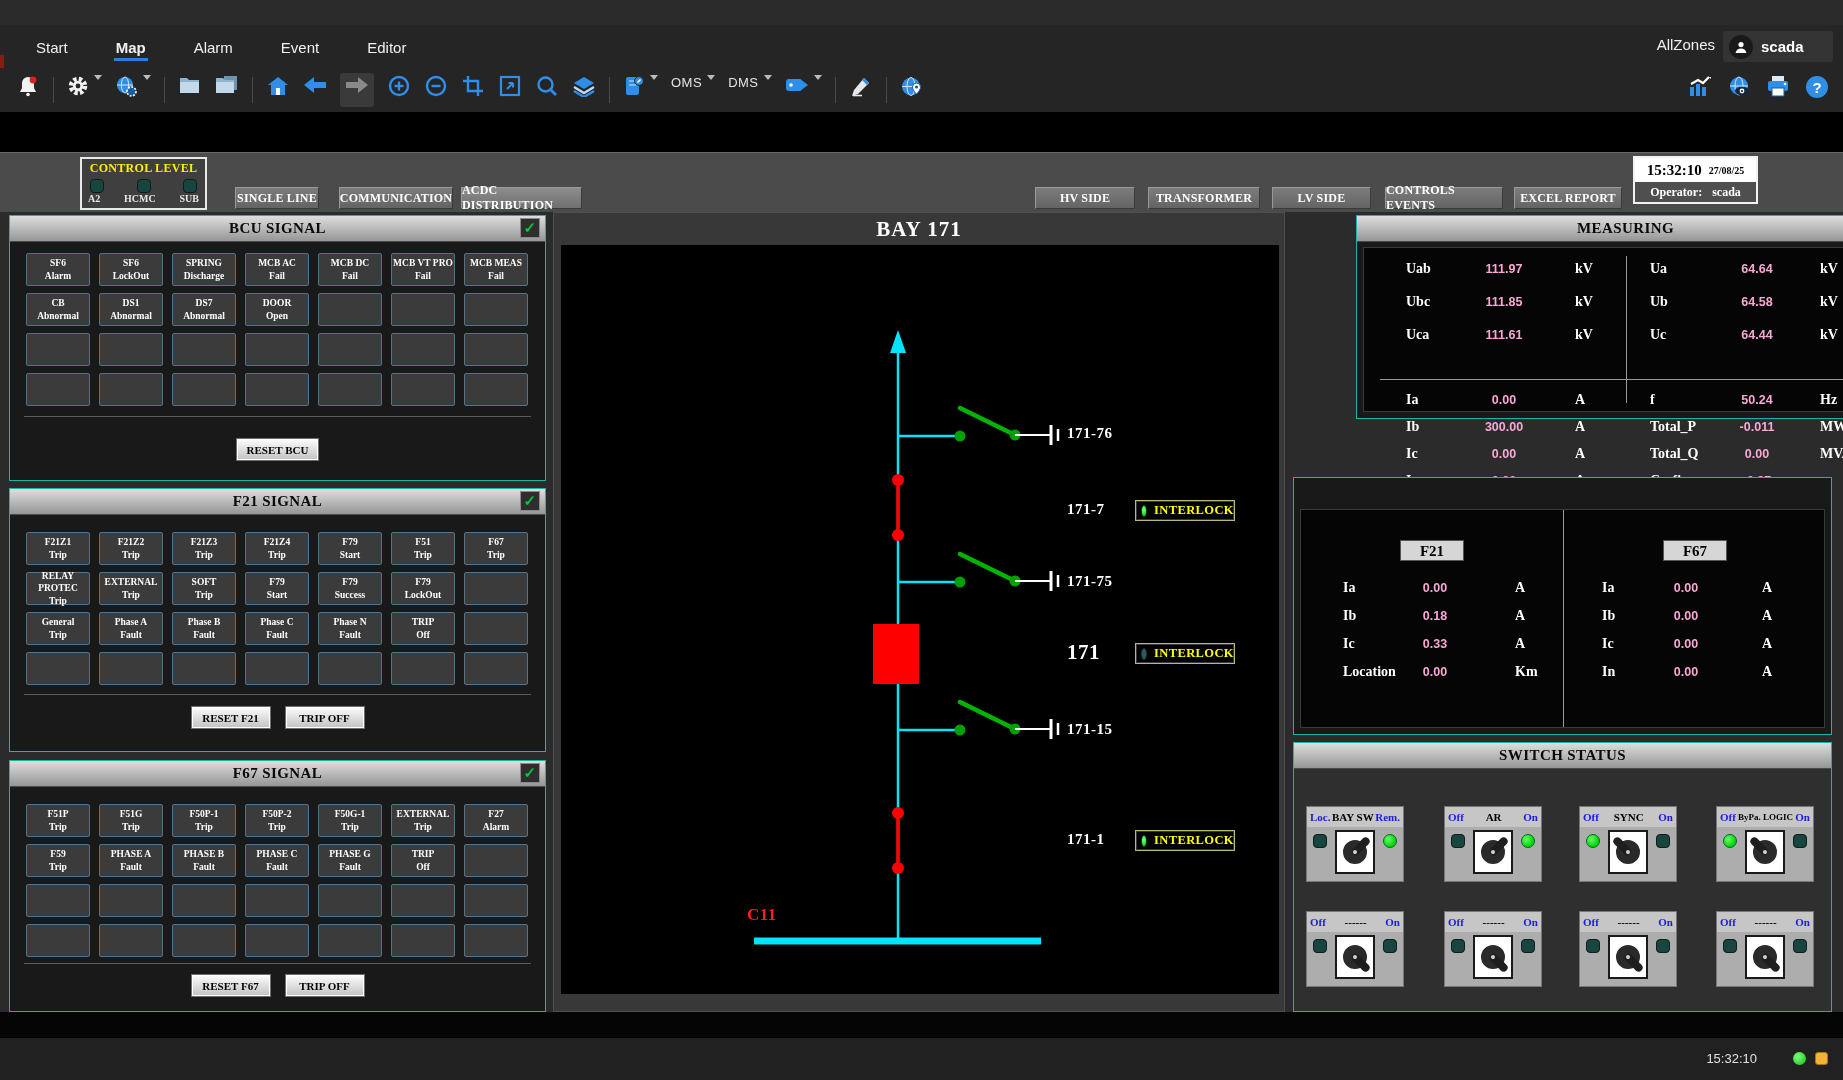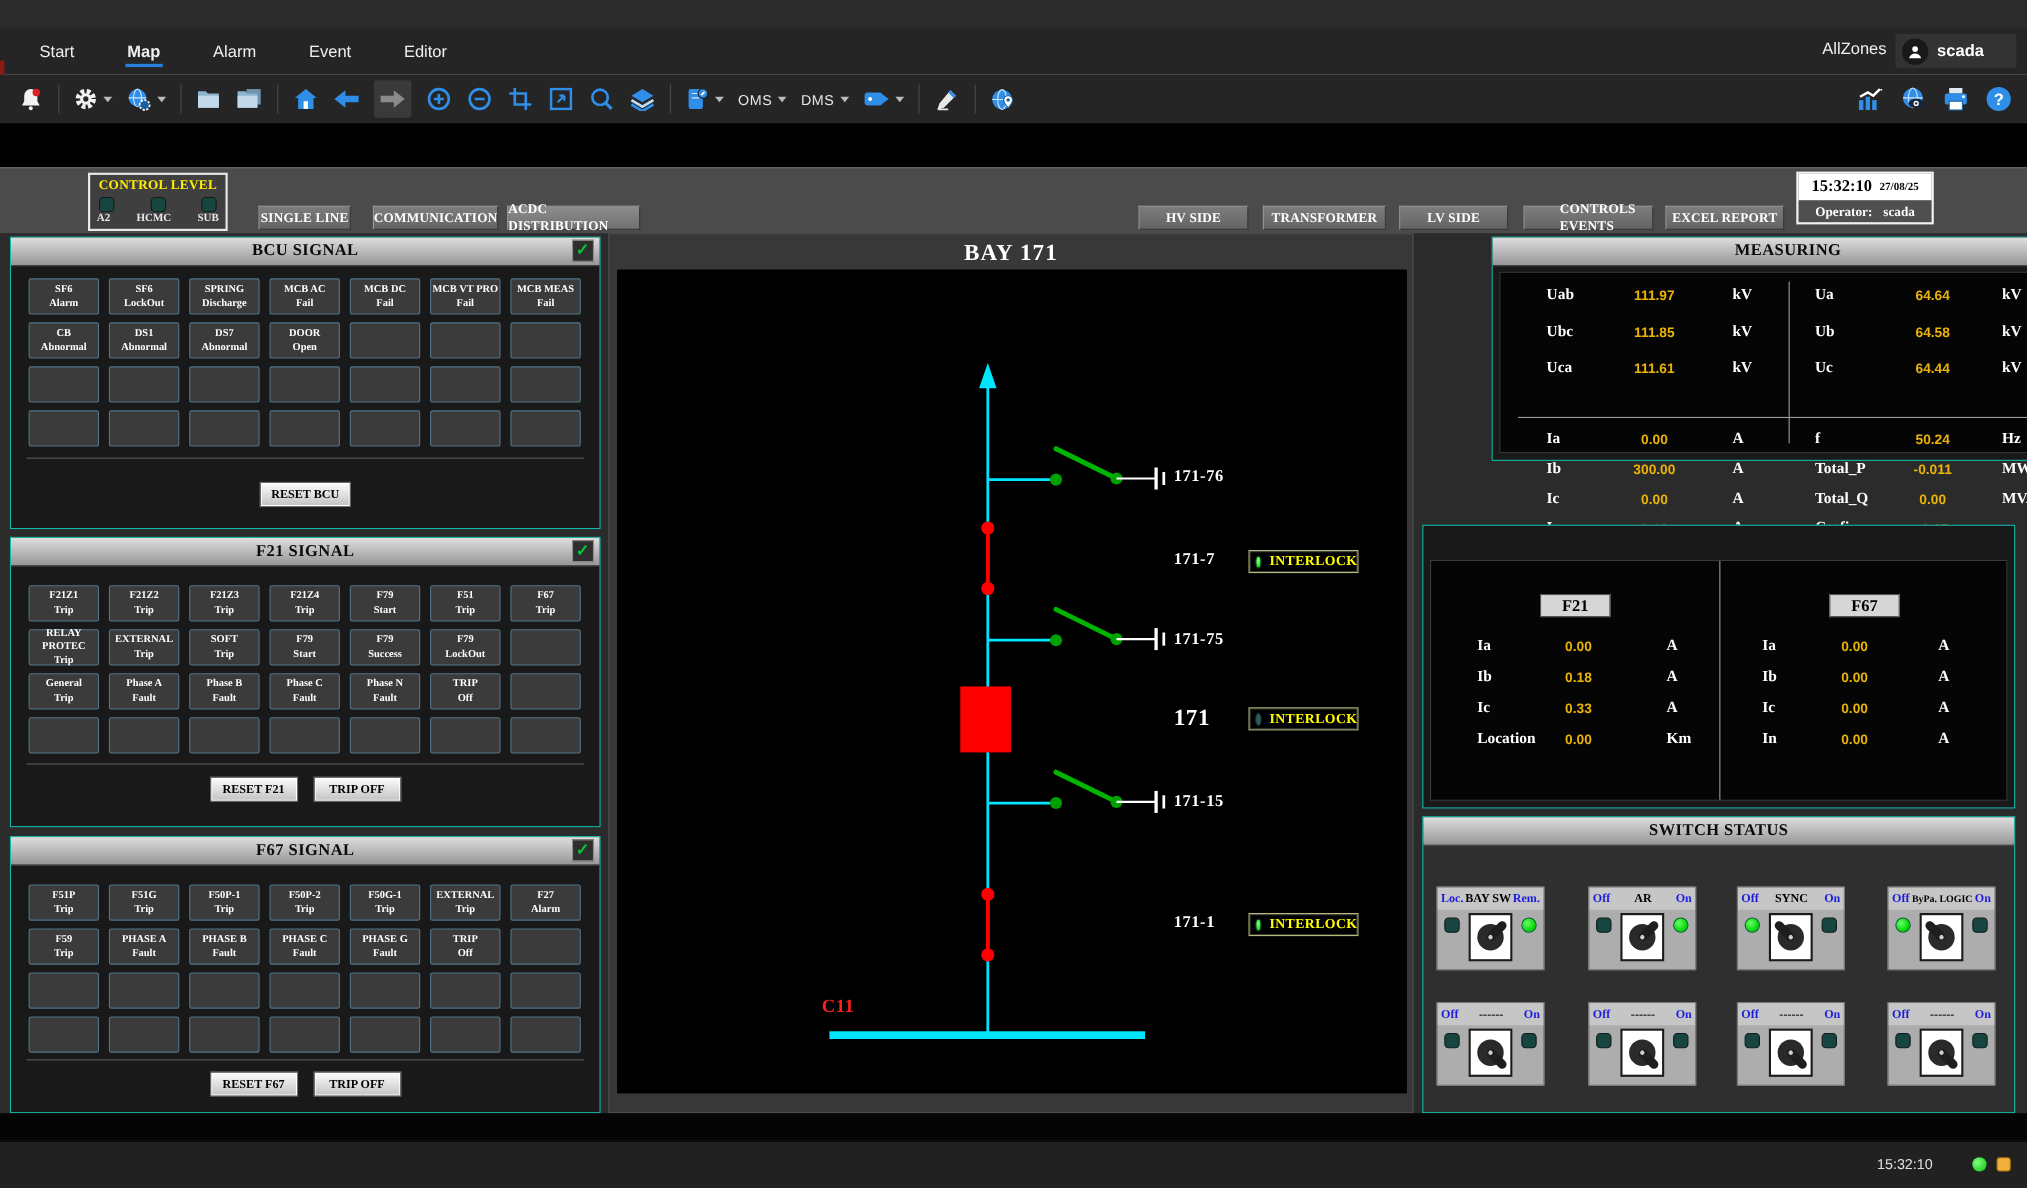--- a/index.html
+++ b/index.html
@@ -21,21 +21,21 @@
   .menu-item.active::after{content:"";position:absolute;left:0;right:0;bottom:-3px;height:3px;background:#2a7fde;}
   #zone-label{position:absolute;right:128px;top:11px;color:#f0f0f0;font-size:15px;}
   #user-chip{position:absolute;right:10px;top:6px;width:110px;height:31px;background:#333;border-radius:3px;
              display:flex;align-items:center;gap:8px;padding-left:6px;box-sizing:border-box;}
   #user-chip .uname{color:#fff;font-weight:bold;font-size:15px;}
   .user-circle{width:24px;height:24px;border-radius:50%;background:#191919;display:flex;align-items:center;justify-content:center;}
   
   #toolbar{position:absolute;left:0;top:68px;width:1843px;height:44px;background:#252526;}
   #tool-left{position:absolute;left:16px;top:0;height:44px;display:flex;align-items:center;gap:13px;}
   #tool-right{position:absolute;right:14px;top:0;height:44px;display:flex;align-items:center;gap:15px;}
-  .tbtn{display:flex;align-items:center;justify-content:center;min-width:24px;height:30px;gap:2px;}
+  .tbtn{display:flex;justify-content:center;min-width:24px;height:30px;gap:2px;}
   .tsep{width:1px;height:26px;background:#4a4a4a;}
   .fwd-box{background:#3a3a3a;border-radius:3px;padding:2px 5px;}
   .dd-label{color:#e4e4e4;font-size:13px;letter-spacing:.5px;}
   .chev{width:0;height:0;border-left:4px solid transparent;border-right:4px solid transparent;border-top:5px solid #bbb;margin-left:3px;}
   
   #strip1{position:absolute;left:0;top:112px;width:1843px;height:40px;background:#000;}
   #band{position:absolute;left:0;top:152px;width:1843px;height:60px;background:#4b4b4b;border-top:1px solid #6a6a6a;box-sizing:border-box;}
   #ctrl-box{position:absolute;left:80px;top:4px;width:127px;height:53px;background:#3f3f3f;border:2px solid #e8e8e8;box-sizing:border-box;}
   #ctrl-title{font:bold 12px "Liberation Serif",serif;color:#ffee00;text-align:center;margin-top:2px;letter-spacing:.3px;}
   .ctrl-led-row{display:flex;justify-content:space-between;padding:3px 8px 0 8px;}
@@ -69,21 +69,21 @@
   .btn3d{min-width:80px;padding:0 10px;height:23px;background:linear-gradient(#fdfdfd,#c2c2c2);
          border:1px solid #6e6e6e;box-shadow:inset 0 0 0 1px #fff;color:#000;
          font:bold 11px "Liberation Serif",serif;display:flex;align-items:center;justify-content:center;cursor:default;}
   
   .blackbody{position:absolute;left:6px;right:6px;top:31px;bottom:6px;background:#050505;border:1px solid #3a3a3a;}
   .vdiv{position:absolute;width:1px;background:#9a9a9a;}
   .hline{position:absolute;height:1px;background:#9a9a9a;}
   .mcol{position:absolute;}
   .mrow{display:grid;align-items:center;}
   .ml{color:#fff;font:bold 14px "Liberation Serif",serif;}
-  .mv{color:#eab308;font:bold 12.5px "Liberation Sans",sans-serif;text-align:center;}
+  .mv{color:#f9a8d4;font:bold 12.5px "Liberation Sans",sans-serif;text-align:center;}
   .mu{color:#fff;font:bold 14px "Liberation Serif",serif;}
   .ms-left .mrow{grid-template-columns:63px 70px 1fr;padding-left:42px;height:33px;}
   .ms-left .mu{padding-left:36px;}
   .ms-right .mrow{grid-template-columns:72px 70px 1fr;padding-left:22px;height:33px;}
   .ms-right .mu{padding-left:28px;}
   .ms-bot .mrow{height:27px;}
   .fc-chip{margin:0 auto;width:64px;height:21px;background:#d6d6d6;border:1px solid #555;color:#000;
            font:bold 15px "Liberation Serif",serif;text-align:center;line-height:20px;box-sizing:border-box;}
   .fc-rows{margin-top:13px;}
   .fc-left .mrow{grid-template-columns:60px 64px 1fr;padding-left:42px;height:28px;}
@@ -371,21 +371,21 @@
     </div>
     <div>
         <div class="tab" style="left: 235px; width: 84px;">SINGLE LINE</div>
         <div class="tab" style="left: 339px; width: 114px;">COMMUNICATION</div>
         <div class="tab active" style="left: 461px; width: 121px;">ACDC DISTRIBUTION</div>
       </div>
     <div>
         <div class="tab" style="left: 1035px; width: 100px;">HV SIDE</div>
         <div class="tab" style="left: 1148px; width: 112px;">TRANSFORMER</div>
         <div class="tab" style="left: 1272px; width: 99px;">LV SIDE</div>
-        <div class="tab" style="left: 1385px; width: 118px; padding-left: 32px;">CONTROLS EVENTS</div>
+        <div class="tab" style="left: 1385px; width: 118px;">CONTROLS EVENTS</div>
         <div class="tab" style="left: 1514px; width: 108px;">EXCEL REPORT</div>
       </div>
     <div id="clock-box">
       <div id="clock-top">
         <span id="clock-time">15:32:10</span>
         <span id="clock-date">27/08/25</span>
       </div>
       <div id="clock-bottom">
         <span>Operator:</span>
         <span>scada</span>

